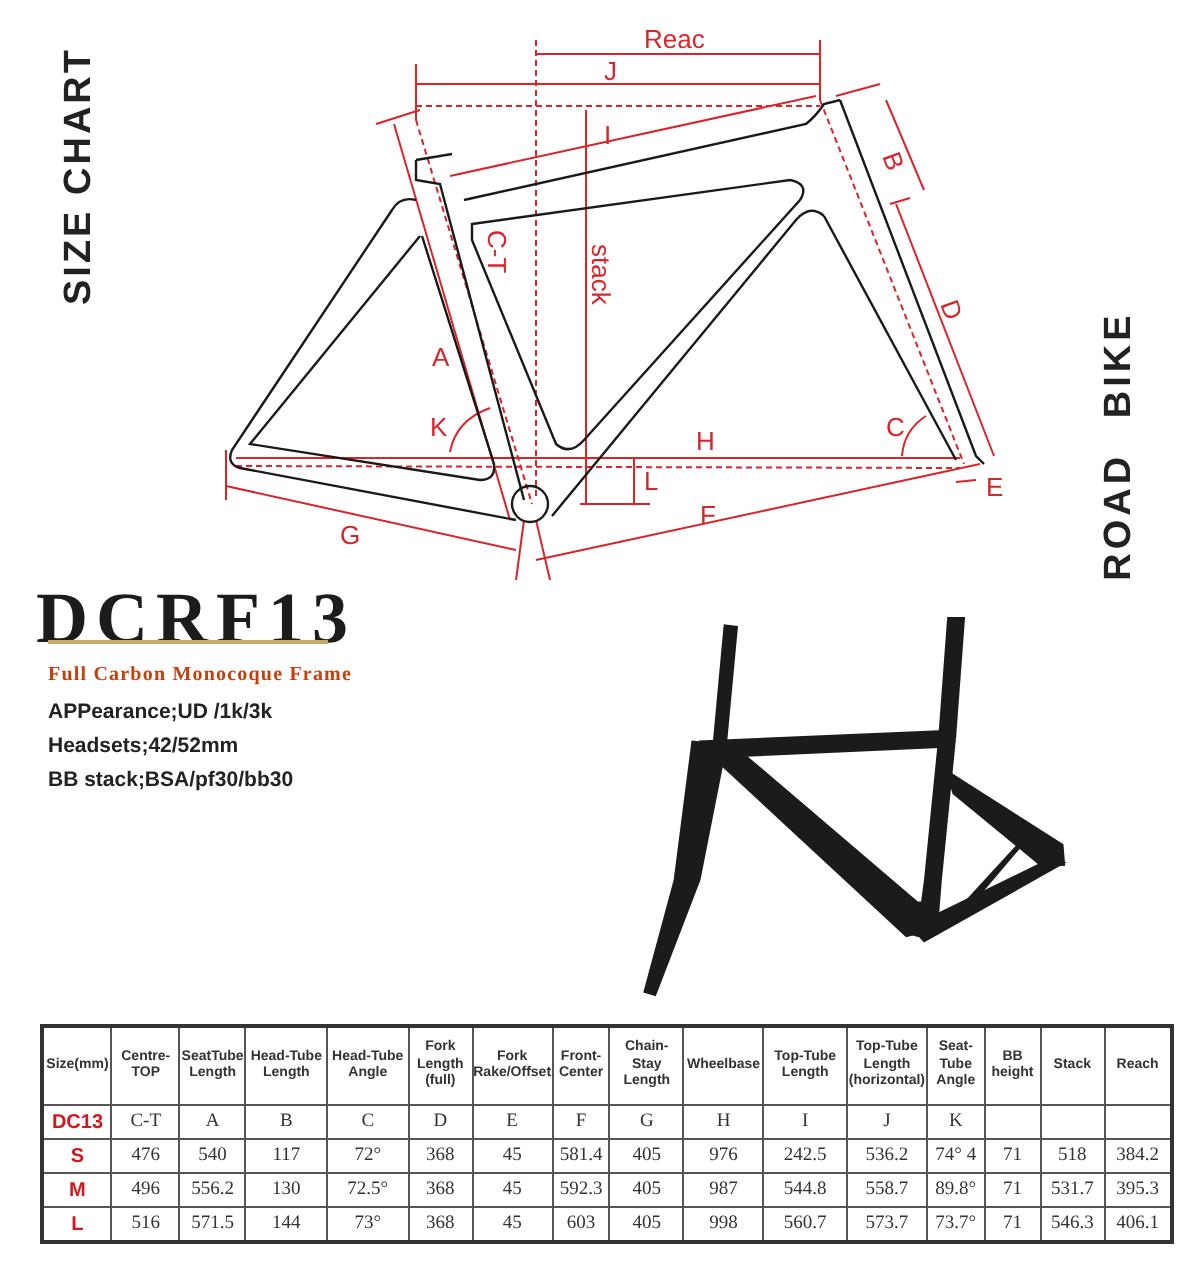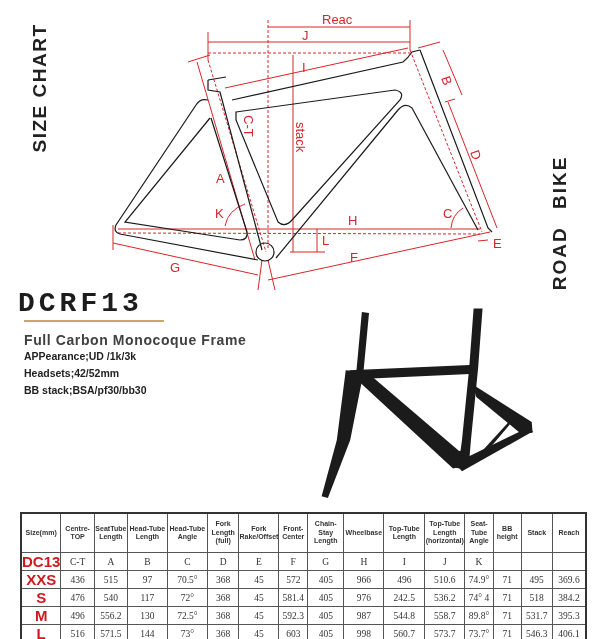--- a/index.html
+++ b/index.html
@@ -2,30 +2,30 @@
 <html><head>
 <meta charset="utf-8">
 <style>
   html, body { margin: 0; padding: 0; background: #ffffff; }
   body { width: 602px; height: 639px; position: relative; overflow: hidden; font-family: "Liberation Sans", sans-serif; }
   .vert-left { position: absolute; left: 20px; top: 18px; width: 40px; height: 140px; }
   .vert-left span { position: absolute; left: 50%; top: 50%; transform: translate(-50%,-50%) rotate(-90deg); white-space: nowrap; font-weight: bold; font-size: 19px; letter-spacing: 1.5px; color: #222; }
   .vert-right { position: absolute; left: 540px; top: 150px; width: 40px; height: 145px; }
   .vert-right span { position: absolute; left: 50%; top: 50%; transform: translate(-50%,-50%) rotate(-90deg); white-space: nowrap; font-weight: bold; font-size: 19px; letter-spacing: 2px; color: #222; word-spacing: 10px; }
   .diagram { position: absolute; left: 100px; top: 10px; width: 420px; height: 285px; }
-  .model { position: absolute; left: 18px; top: 288px; font-size: 28px; font-weight: bold; letter-spacing: 4px; color: #1c1c1c; font-family: Liberation Mono, monospace; }
+  .model { position: absolute; left: 18px; top: 288px; font-size: 36px; font-weight: bold; letter-spacing: 4px; color: #1c1c1c; font-family: Liberation Serif, serif; }
   .model-line { position: absolute; left: 24px; top: 320px; width: 140px; height: 2px; background: #c9a86a; }
-  .spec-title { position: absolute; left: 24px; top: 332px; font-size: 14px; font-weight: bold; color: #404040; letter-spacing: 0.6px; }
+  .spec-title { position: absolute; left: 24px; top: 332px; font-size: 10px; font-weight: bold; color: #c2410c; letter-spacing: 0.6px; font-family: Liberation Serif, serif; }
   .spec { position: absolute; left: 24px; font-size: 10.5px; color: #222; font-weight: bold; }
   .photo { position: absolute; left: 310px; top: 290px; width: 270px; height: 215px; }
   table.size { position: absolute; left: 20px; top: 512px; width: 567px; border-collapse: collapse; border: 2px solid #333; font-family: "Liberation Serif", serif; }
   table.size th, table.size td { border: 1px solid #555; text-align: center; padding: 0; }
   table.size th { font-family: "Liberation Sans", sans-serif; font-size: 7px; font-weight: bold; color: #333; height: 38px; line-height: 1.2; }
   table.size td { font-size: 9.5px; color: #333; height: 16px; }
-  table.size td.size-label { font-family: "Liberation Sans", sans-serif; font-weight: bold; color: #d0191e; font-size: 15px; }
+  table.size td.size-label { font-family: "Liberation Sans", sans-serif; font-weight: bold; color: #d0191e; font-size: 10px; }
 </style>
 </head>
 <body>
 
 <div class="vert-left">
     <span>SIZE CHART</span>
   </div>
 <div class="vert-right">
     <span>ROAD BIKE</span>
   </div>
@@ -183,38 +183,20 @@
       <td>G</td>
       <td>H</td>
       <td>I</td>
       <td>J</td>
       <td>K</td>
       <td></td>
       <td></td>
       <td></td>
     </tr>
     <tr>
-      <td class="size-label">XXS</td>
-      <td>436</td>
-      <td>515</td>
-      <td>97</td>
-      <td>70.5°</td>
-      <td>368</td>
-      <td>45</td>
-      <td>572</td>
-      <td>405</td>
-      <td>966</td>
-      <td>496</td>
-      <td>510.6</td>
-      <td>74.9°</td>
-      <td>71</td>
-      <td>495</td>
-      <td>369.6</td>
-    </tr>
-    <tr>
       <td class="size-label">S</td>
       <td>476</td>
       <td>540</td>
       <td>117</td>
       <td>72°</td>
       <td>368</td>
       <td>45</td>
       <td>581.4</td>
       <td>405</td>
       <td>976</td>

